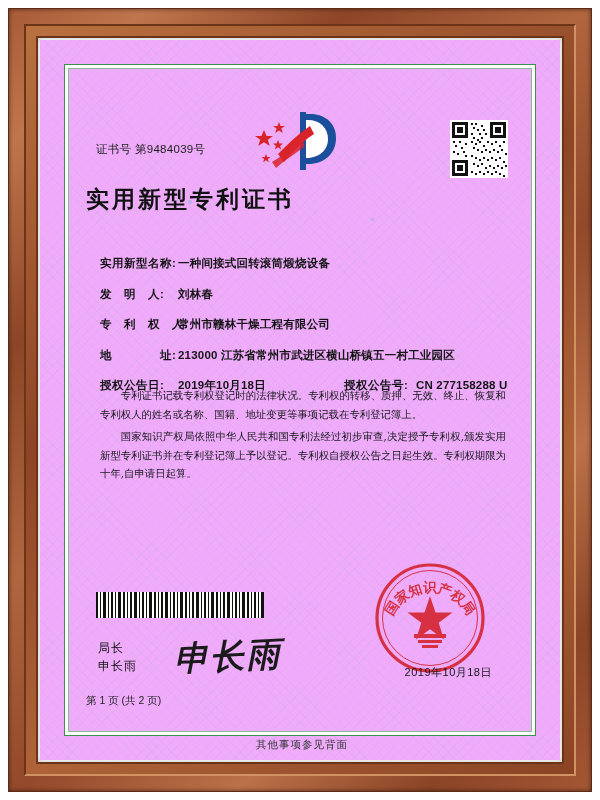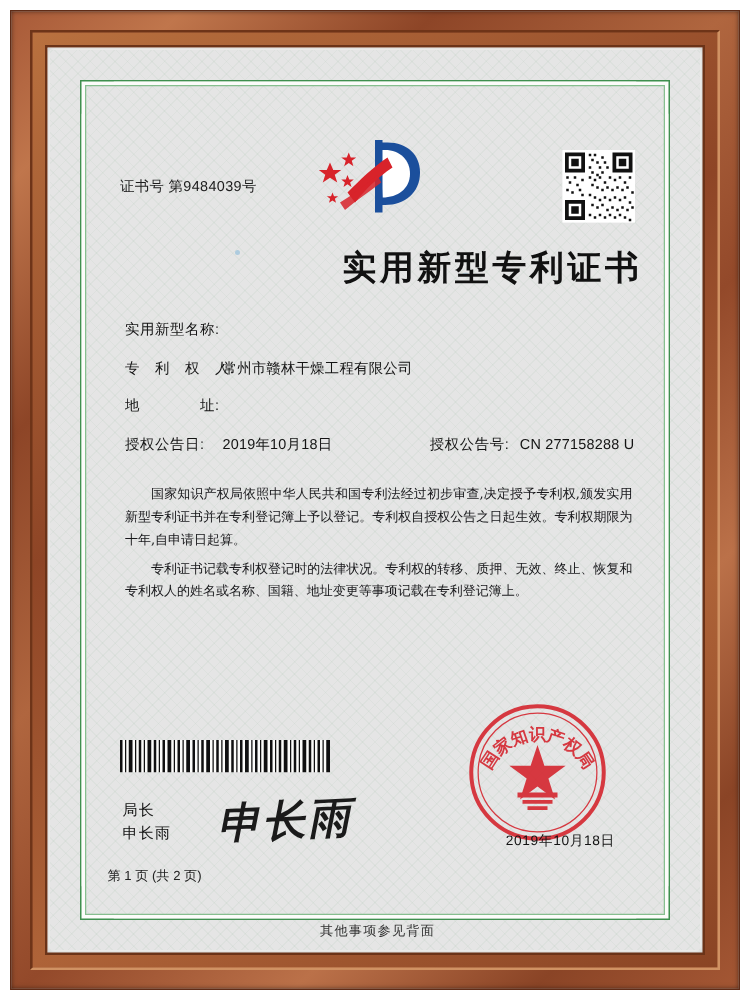--- a/index.html
+++ b/index.html
@@ -54,21 +54,21 @@
   }
 
   
   .page {
     position: absolute;
     left: 40px;
     top: 40px;
     width: 520px;
     height: 720px;
     box-sizing: border-box;
-    background: #e5e5e5;
+    background: #f0abfc;
     overflow: hidden;
   }
   .guilloche {
     position: absolute;
     inset: 0;
     background-image:
       repeating-linear-gradient(45deg, rgba(120,170,130,0.07) 0 1px, transparent 1px 7px),
       repeating-linear-gradient(-45deg, rgba(120,170,130,0.07) 0 1px, transparent 1px 7px);
   }
   .border-green {
@@ -127,37 +127,38 @@
     top: 34px;
     width: 58px;
     height: 58px;
     background: #fff;
   }
 
   .title {
     position: absolute;
     left: 0;
     right: 0;
-    top: 110px;
-    text-align: right;
-    font-size: 27px;
+    top: 98px;
+    text-align: left;
+    font-size: 23px;
     font-weight: bold;
     letter-spacing: 3px;
     color: #111;
     font-family: "DejaVu Serif", "Liberation Serif", serif;
   }
 
   .fields {
     position: absolute;
     left: 14px;
     right: 8px;
     top: 170px;
     font-size: 11.5px;
     color: #141414;
     font-family: "Liberation Sans", "DejaVu Sans", sans-serif;
+    font-weight: bold;
   }
   .field-row {
     display: flex;
     align-items: baseline;
     margin-bottom: 15.5px;
     white-space: nowrap;
   }
   .field-label {
     flex: 0 0 auto;
     width: 78px;
@@ -394,40 +395,46 @@
             <rect x="53" y="55" width="2" height="2"></rect>
         </g>
       </svg>
     </div>
 
     <div class="title">实用新型专利证书</div>
 
     <div class="fields">
       <div class="field-row">
         <span class="field-label">实用新型名称:</span>
+        <span class="field-value">一种间接式回转滚筒煅烧设备</span>
+      </div>
+      <div class="field-row">
+        <span class="field-label">发　明　人:</span>
+        <span class="field-value">刘林春</span>
       </div>
       <div class="field-row">
         <span class="field-label">专　利　权　人:</span>
         <span class="field-value">常州市赣林干燥工程有限公司</span>
       </div>
       <div class="field-row">
         <span class="field-label">地　　　　址:</span>
+        <span class="field-value">213000  江苏省常州市武进区横山桥镇五一村工业园区</span>
       </div>
       <div class="field-row">
         <span class="field-label">授权公告日:</span>
         <span class="field-value">2019年10月18日</span>
         <span class="field-sep"></span>
         <span class="field-label2">授权公告号:</span>
         <span class="field-value">CN 277158288 U</span>
       </div>
     </div>
 
     <div class="paras">
+      <p>专利证书记载专利权登记时的法律状况。专利权的转移、质押、无效、终止、恢复和专利权人的姓名或名称、国籍、地址变更等事项记载在专利登记簿上。</p>
       <p>国家知识产权局依照中华人民共和国专利法经过初步审查,决定授予专利权,颁发实用新型专利证书并在专利登记簿上予以登记。专利权自授权公告之日起生效。专利权期限为十年,自申请日起算。</p>
-      <p>专利证书记载专利权登记时的法律状况。专利权的转移、质押、无效、终止、恢复和专利权人的姓名或名称、国籍、地址变更等事项记载在专利登记簿上。</p>
     </div>
 
     <div class="barcode">
       <svg viewBox="0 0 168 26" width="168" height="26" preserveAspectRatio="none">
         <rect width="168" height="26" fill="#fcfcfa"></rect>
         <g fill="#111">
           <rect x="0" y="0" width="2" height="26"></rect>
             <rect x="4" y="0" width="1" height="26"></rect>
           <rect x="7" y="0" width="3" height="26"></rect>
             <rect x="12" y="0" width="1" height="26"></rect>

